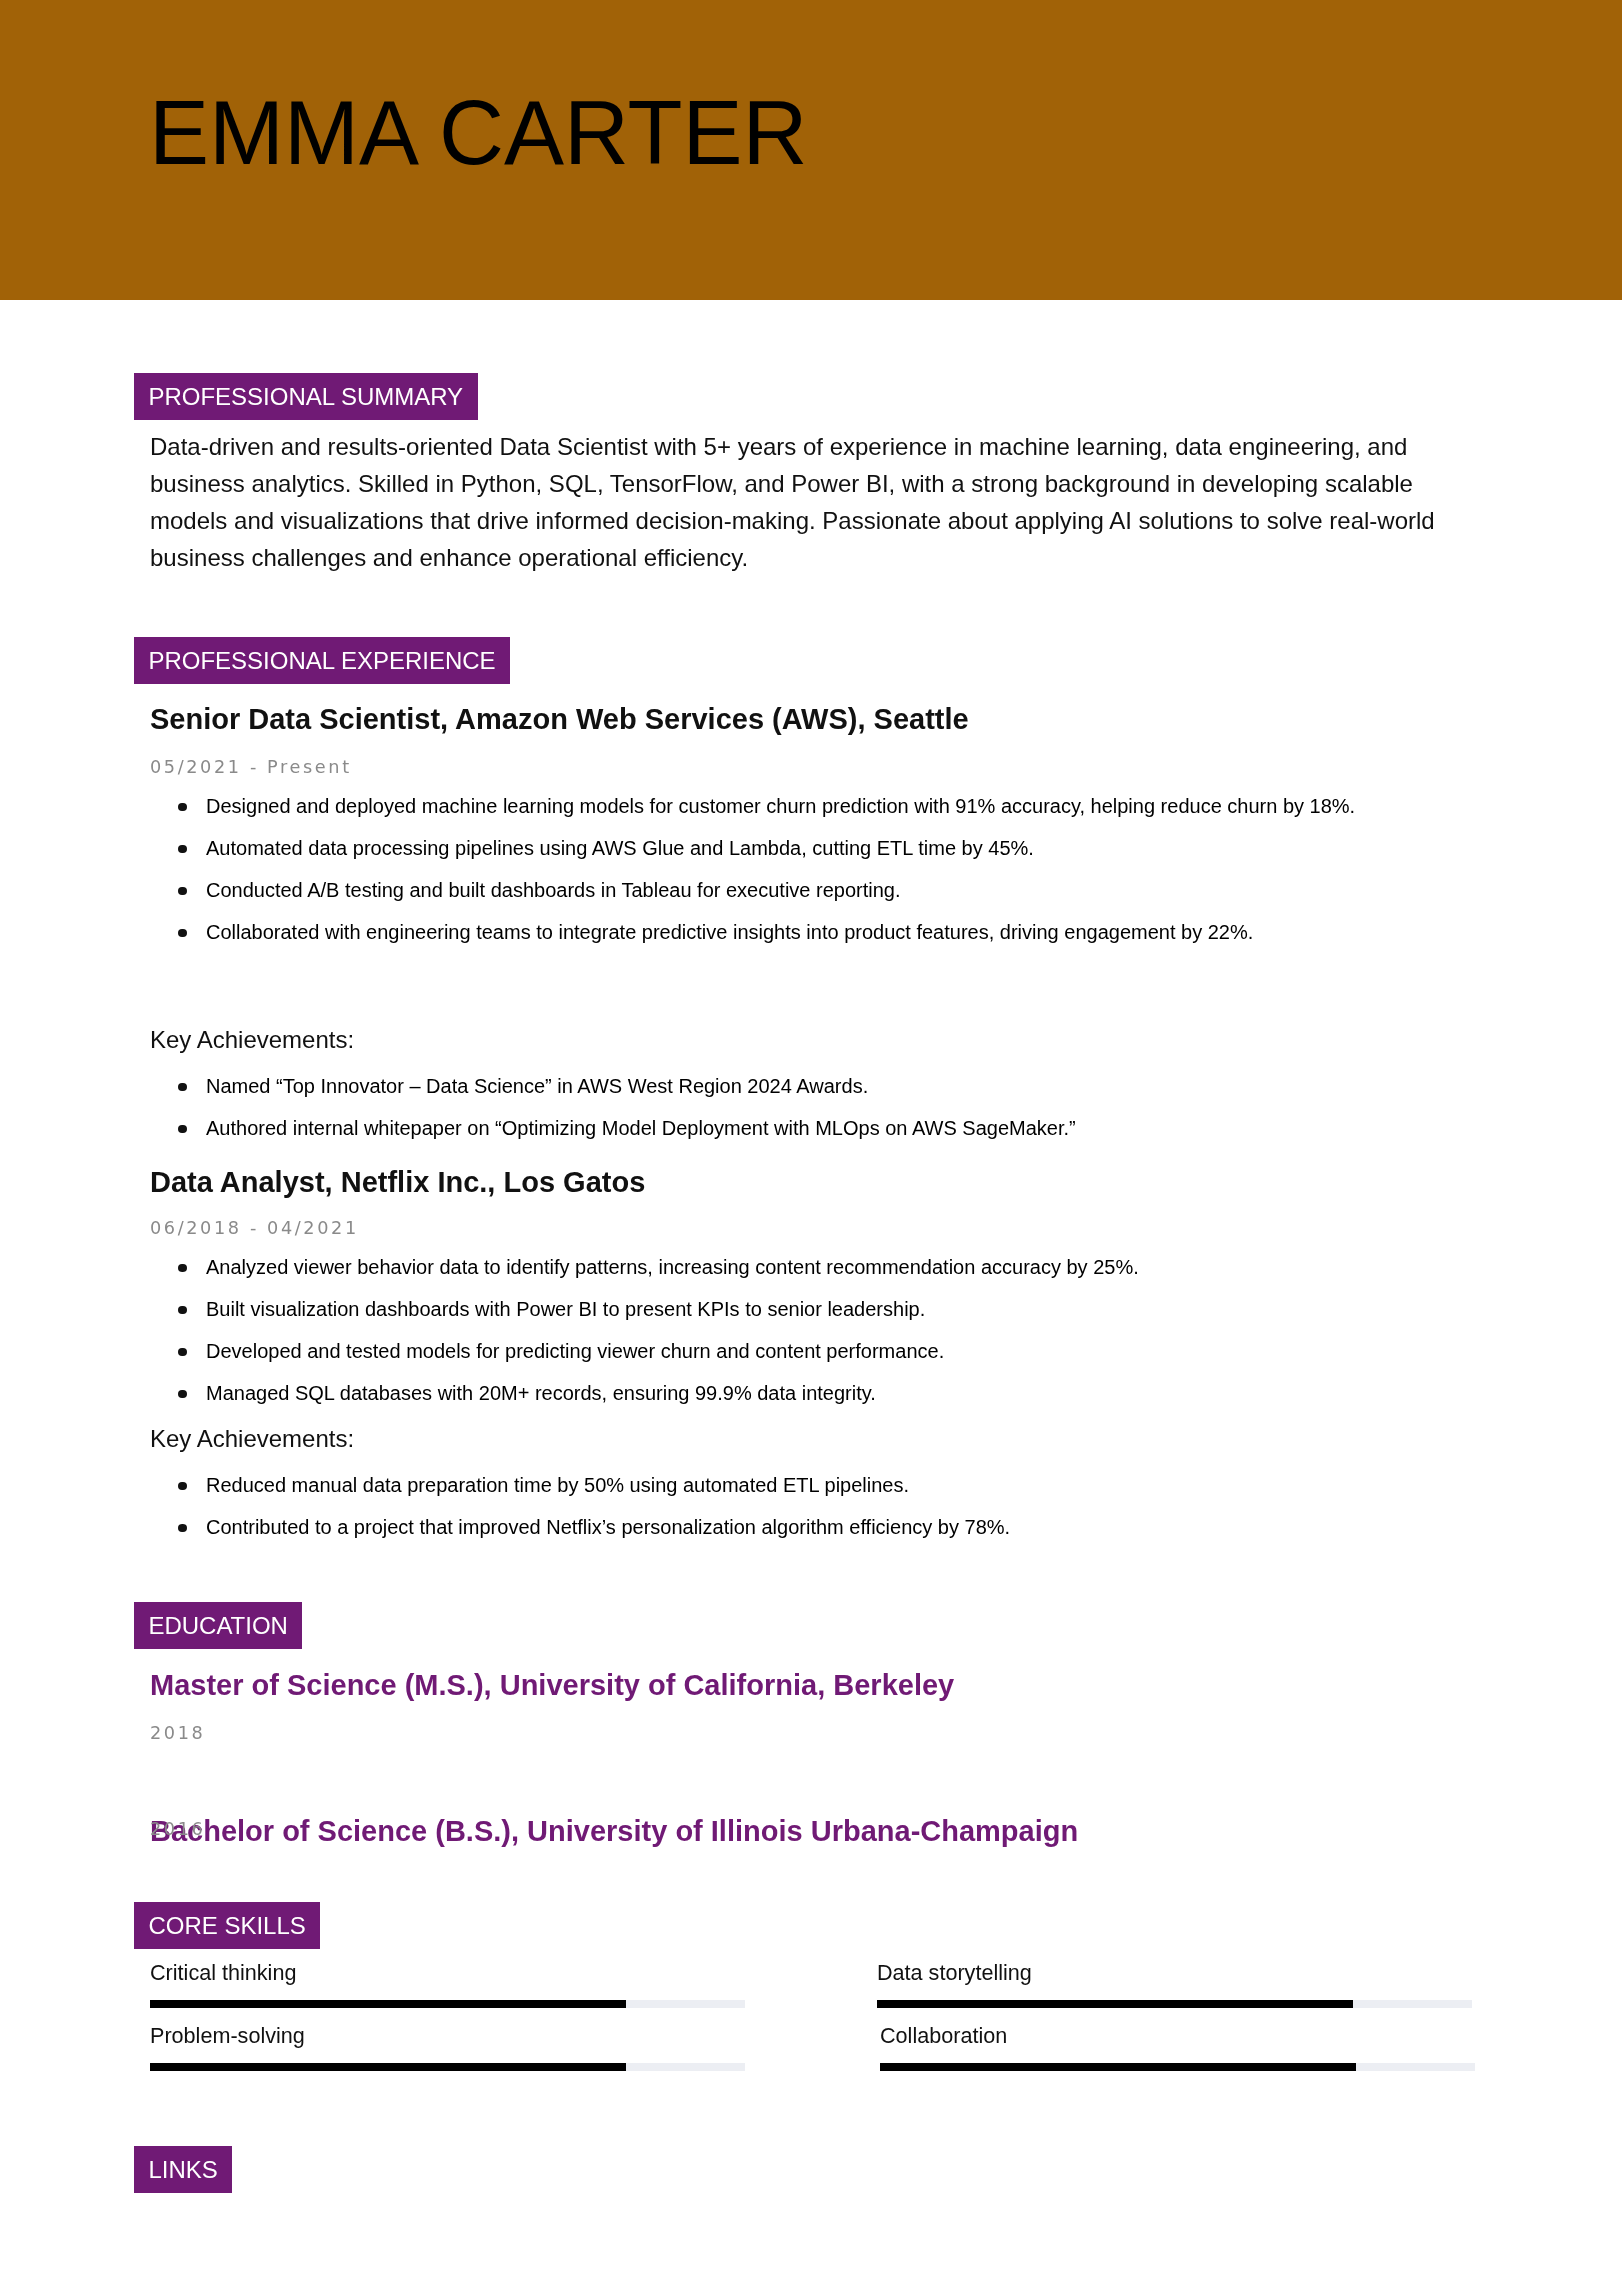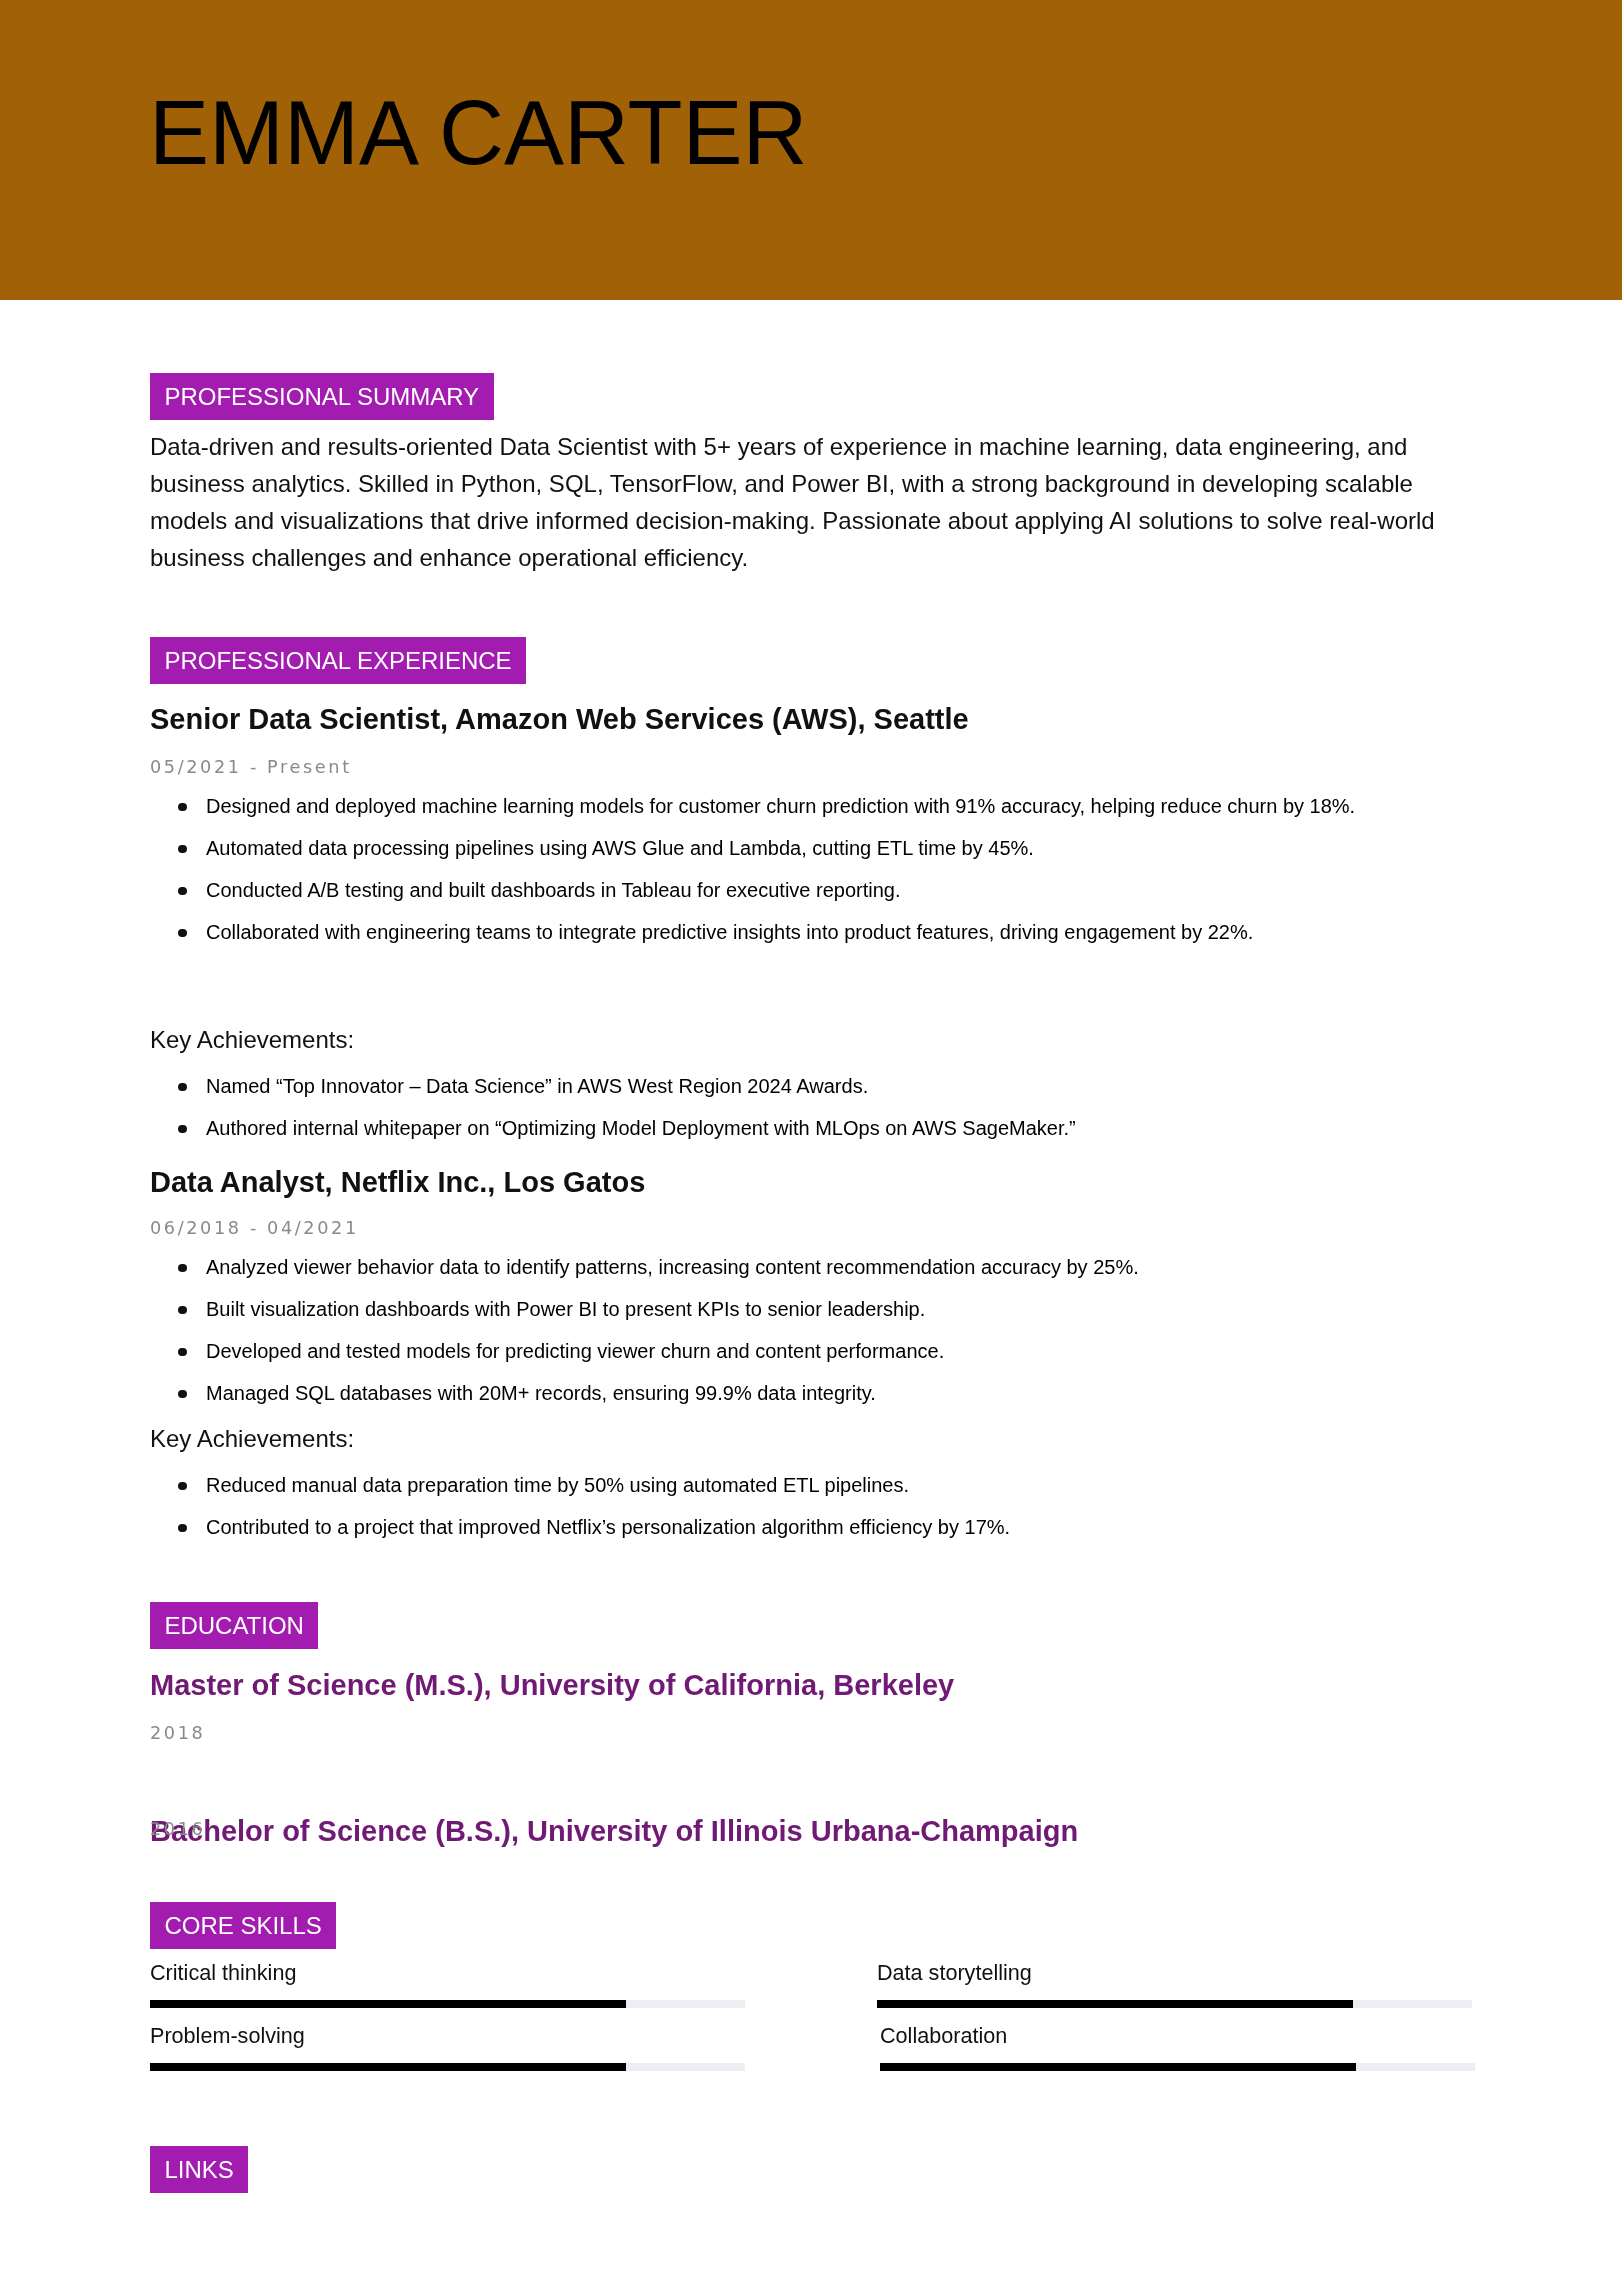--- a/index.html
+++ b/index.html
@@ -6,21 +6,21 @@
     html, body { width: 1623px; height: 2295px; background: #ffffff; }
     body { position: relative; overflow: hidden; font-family: "Liberation Sans", sans-serif; color: #000; }
 
     .header { position: absolute; left: 0; top: 0; width: 1623px; height: 300px; background: #FFE04B; }
     .name { position: absolute; left: 149px; top: 84px; font-family: "Liberation Sans", sans-serif; font-size: 90px; line-height: 98px; font-weight: 400; letter-spacing: 0px; color: #000; white-space: nowrap; }
     .contact { position: absolute; left: 944px; top: 73px; font-family: "DejaVu Sans", sans-serif; }
     .contact .line { font-size: 25px; line-height: 34px; white-space: nowrap; color: #111; font-family: "Liberation Sans", sans-serif; }
     .contact .role { font-weight: 700; }
     .contact .email { text-decoration: underline; text-underline-offset: 3.9px; text-decoration-thickness: 2px; }
 
-    .section-label { position: absolute; left: 150px; background: #a21caf; color: #fff; font-family: "Liberation Sans", sans-serif; font-size: 24px; line-height: 47px; height: 47px; padding: 0 14.4px 0 14.4px; white-space: nowrap; font-weight: 400; }
+    .section-label { position: absolute; left: 134px; background: #701a75; color: #fff; font-family: "Liberation Sans", sans-serif; font-size: 24px; line-height: 47px; height: 47px; padding: 0 14.4px 0 14.4px; white-space: nowrap; font-weight: 400; }
 
     .para { position: absolute; left: 150px; width: 1328px; font-family: "Liberation Sans", sans-serif; font-size: 24px; line-height: 37px; color: #111; }
 
     .job-title { position: absolute; left: 150px; font-family: "Liberation Sans", sans-serif; font-weight: 700; font-size: 29px; line-height: 37px; white-space: nowrap; color: #111; }
     .date { position: absolute; left: 150px; font-family: "DejaVu Sans", sans-serif; font-size: 17.7px; line-height: 23.6px; letter-spacing: 2.6px; color: #8a8a8a; white-space: nowrap; }
 
     .bullets { position: absolute; left: 150px; width: 1335px; list-style: none; }
     .bullets li { position: relative; padding-left: 56px; font-family: "Liberation Sans", sans-serif; font-size: 20px; line-height: 31px; color: #000000; margin-bottom: 11px; }
     .bullets li::before { content: ""; position: absolute; left: 28px; top: 11.8px; width: 8.5px; height: 8.5px; border-radius: 50%; background: #111; }
 
@@ -63,21 +63,21 @@
 <div class="date" style="top:1217px;">06/2018 - 04/2021</div>
 <ul class="bullets" style="top:1252px;">
   <li>Analyzed viewer behavior data to identify patterns, increasing content recommendation accuracy by 25%.</li>
   <li>Built visualization dashboards with Power BI to present KPIs to senior leadership.</li>
   <li>Developed and tested models for predicting viewer churn and content performance.</li>
   <li>Managed SQL databases with 20M+ records, ensuring 99.9% data integrity.</li>
 </ul>
 <div class="ka-label" style="top:1423px;">Key Achievements:</div>
 <ul class="bullets" style="top:1470px;">
   <li>Reduced manual data preparation time by 50% using automated ETL pipelines.</li>
-  <li>Contributed to a project that improved Netflix’s personalization algorithm efficiency by 17%.</li>
+  <li>Contributed to a project that improved Netflix’s personalization algorithm efficiency by 78%.</li>
 </ul>
 
 <div class="section-label" style="top:1602px;">EDUCATION</div>
 <div class="edu-title" style="top:1667px;">Master of Science (M.S.), University of California, Berkeley</div>
 <div class="date" style="top:1722px;">2018</div>
 <div class="edu-title" style="top:1765px;margin-top:48px;">Bachelor of Science (B.S.), University of Illinois Urbana-Champaign</div>
 <div class="date" style="top:1818px;">2016</div>
 
 <div class="section-label" style="top:1902px;">CORE SKILLS</div>
 

